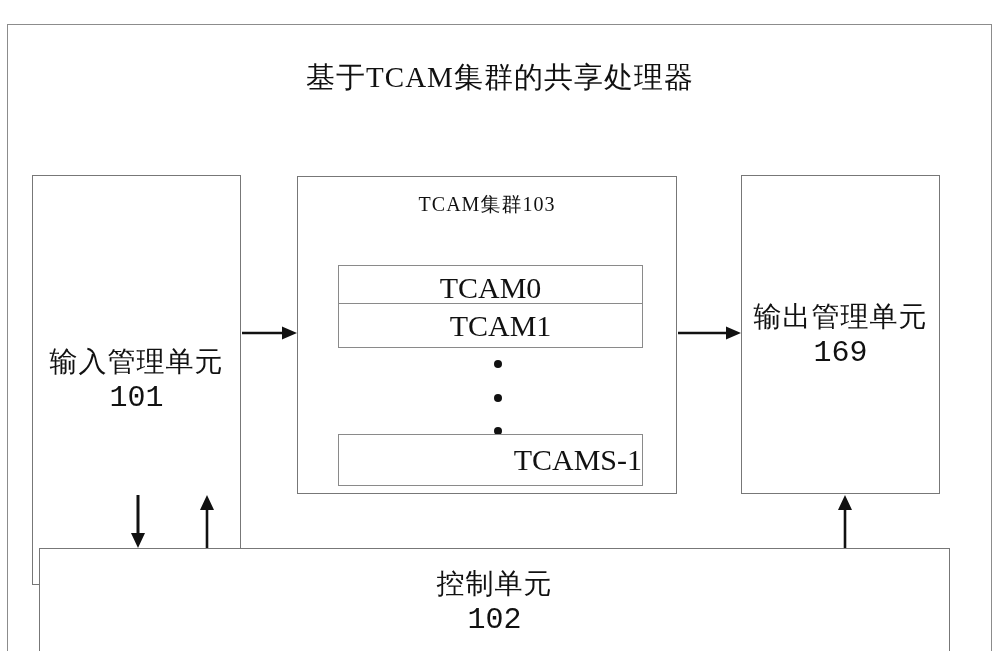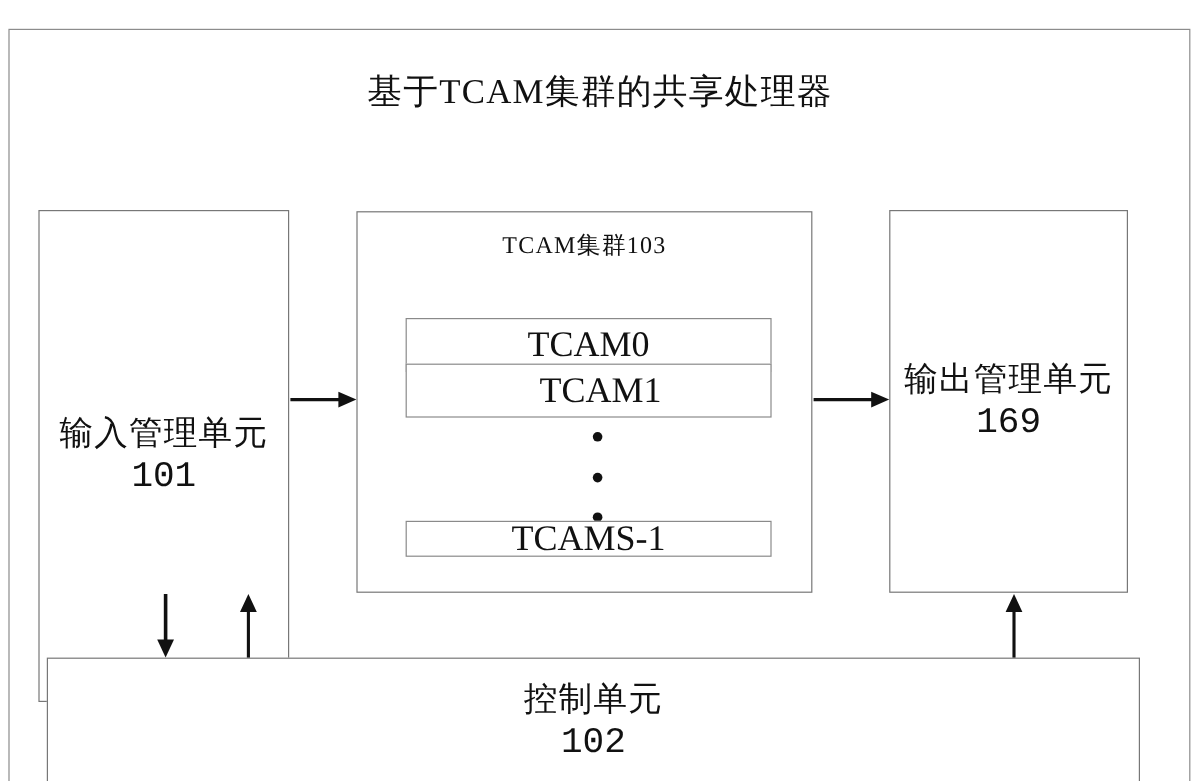--- a/index.html
+++ b/index.html
@@ -44,21 +44,21 @@
     text-align: center; font-size: 20px; letter-spacing: 1px;
   }
   .tcam-item {
     position: absolute; left: 40px; width: 305px; height: 45px;
     border: 1px solid #8a8a8a; background: #ffffff;
     display: flex; align-items: center; justify-content: center;
     font-size: 30px;
   }
   .tcam-item-0 { top: 68px; margin-top: 20px; }
   .tcam-item-1 { top: 126px; padding-left: 20px; }
-  .tcam-item-last { top: 257px; height: 30px; }
+  .tcam-item-last { top: 257px; height: 52px; justify-content: flex-end; }
   .ellipsis-dot {
     position: absolute; left: 196px; width: 8px; height: 8px;
     border-radius: 50%; background: #111111;
   }
   .dot-a { top: 183px; } .dot-b { top: 217px; } .dot-c { top: 250px; }
   svg.arrow { position: absolute; overflow: visible; }
 </style>
 </head>
 <body>
 

